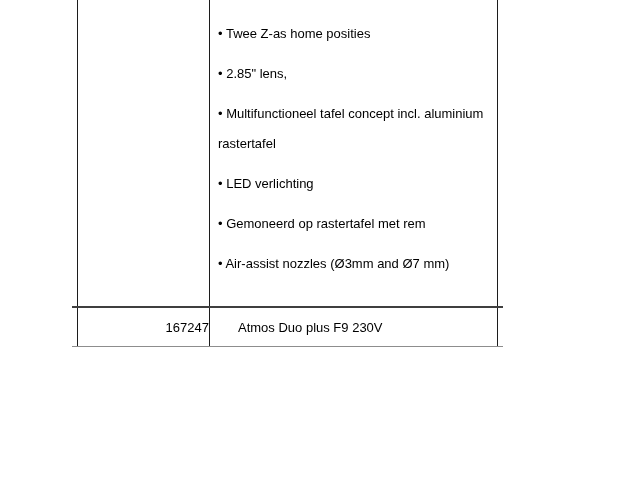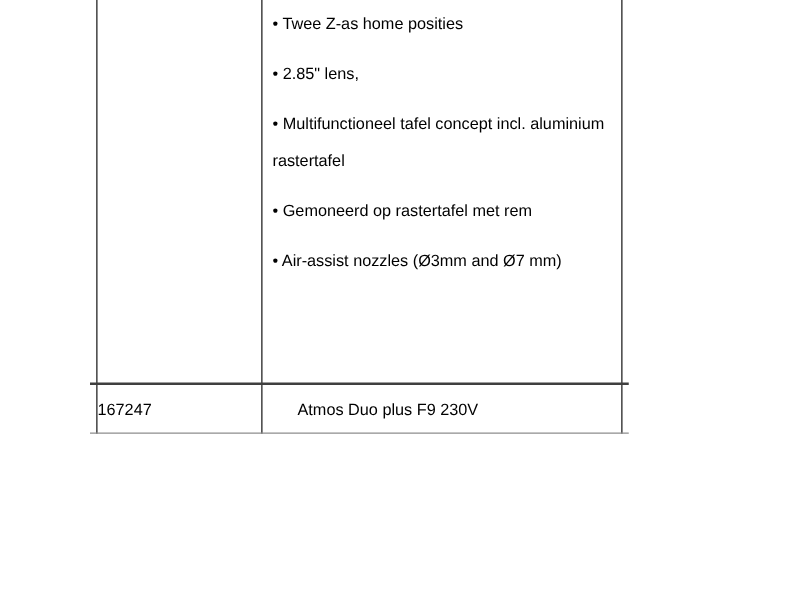--- a/index.html
+++ b/index.html
@@ -41,35 +41,35 @@
   .hl-rowdiv { top: 306px; height: 2px; background: #3f3f3f; }
   .hl-bottom { top: 346px; height: 1px; background: #8d8d8d; }
   
   .cell-empty-code {
     position: absolute;
     left: 78px; top: 0;
     width: 131px; height: 306px;
   }
   .cell-specs {
     position: absolute;
-    left: 218px; top: 4px;
+    left: 218px; top: 19px;
     width: 280px;
     font-size: 13px;
     line-height: 30px;
   }
   .cell-specs p.spec {
     margin: 0 0 10px 0;
     padding: 0;
   }
   .cell-code {
     position: absolute;
     left: 78px; top: 309px;
     width: 131px; height: 38px;
     line-height: 38px;
-    text-align: left;
+    text-align: right;
     font-size: 13px;
   }
   .cell-name {
     position: absolute;
     left: 218px; top: 309px;
     width: 280px; height: 38px;
     line-height: 38px;
     text-align: left;
     font-size: 13px;
     white-space: nowrap;
@@ -88,20 +88,21 @@
     <div class="vline vl-right"></div>
     <div class="hline hl-rowdiv"></div>
     <div class="hline hl-bottom"></div>
 
     <div class="cell-empty-code"></div>
 
     <div class="cell-specs">
       <p class="spec">• Twee Z-as home posities</p>
       <p class="spec">• 2.85" lens,</p>
       <p class="spec">• Multifunctioneel tafel concept incl. aluminium rastertafel</p>
+      <p class="spec">• LED verlichting</p>
       <p class="spec">• Gemoneerd op rastertafel met rem</p>
       <p class="spec">• Air-assist nozzles (Ø3mm and Ø7 mm)</p>
     </div>
 
     <div class="cell-code">167247</div>
 
     <div class="cell-name">Atmos Duo plus F9 230V</div>
 
   </div>
 

